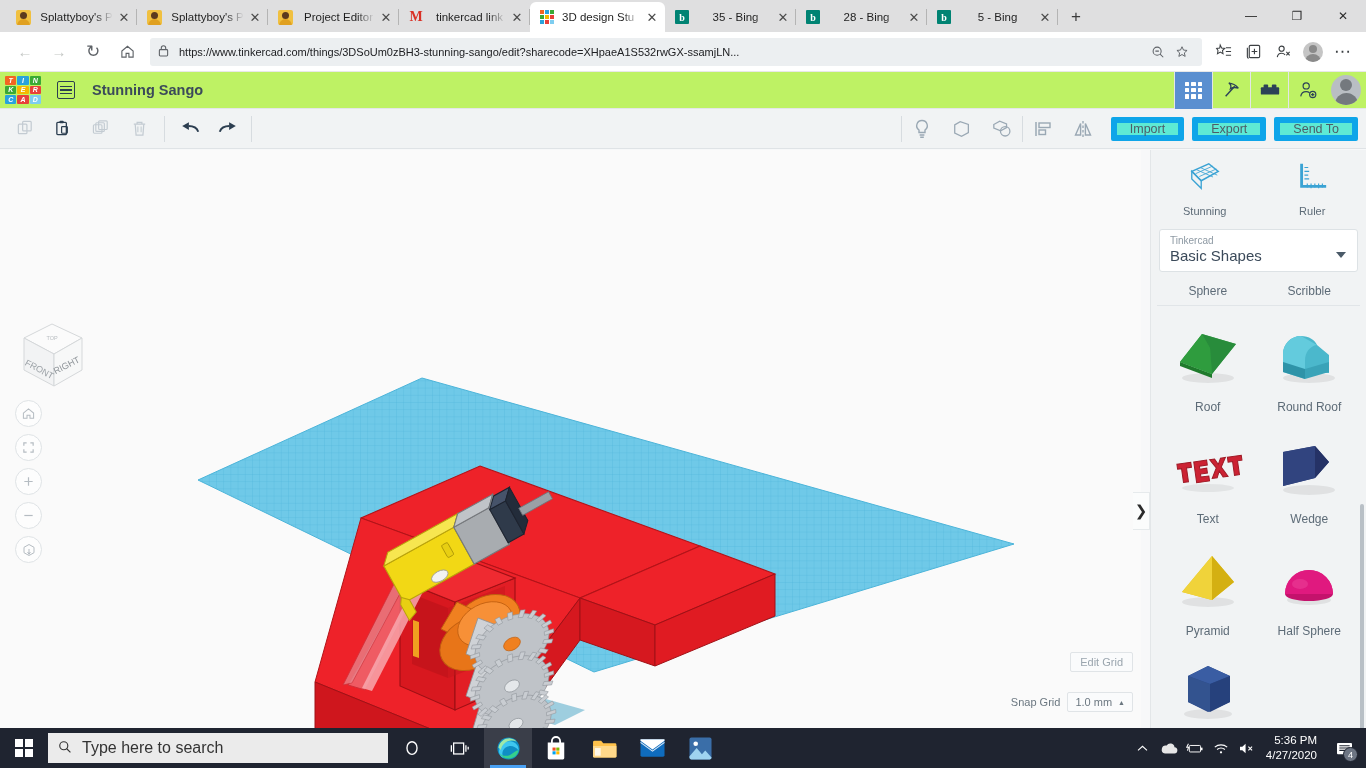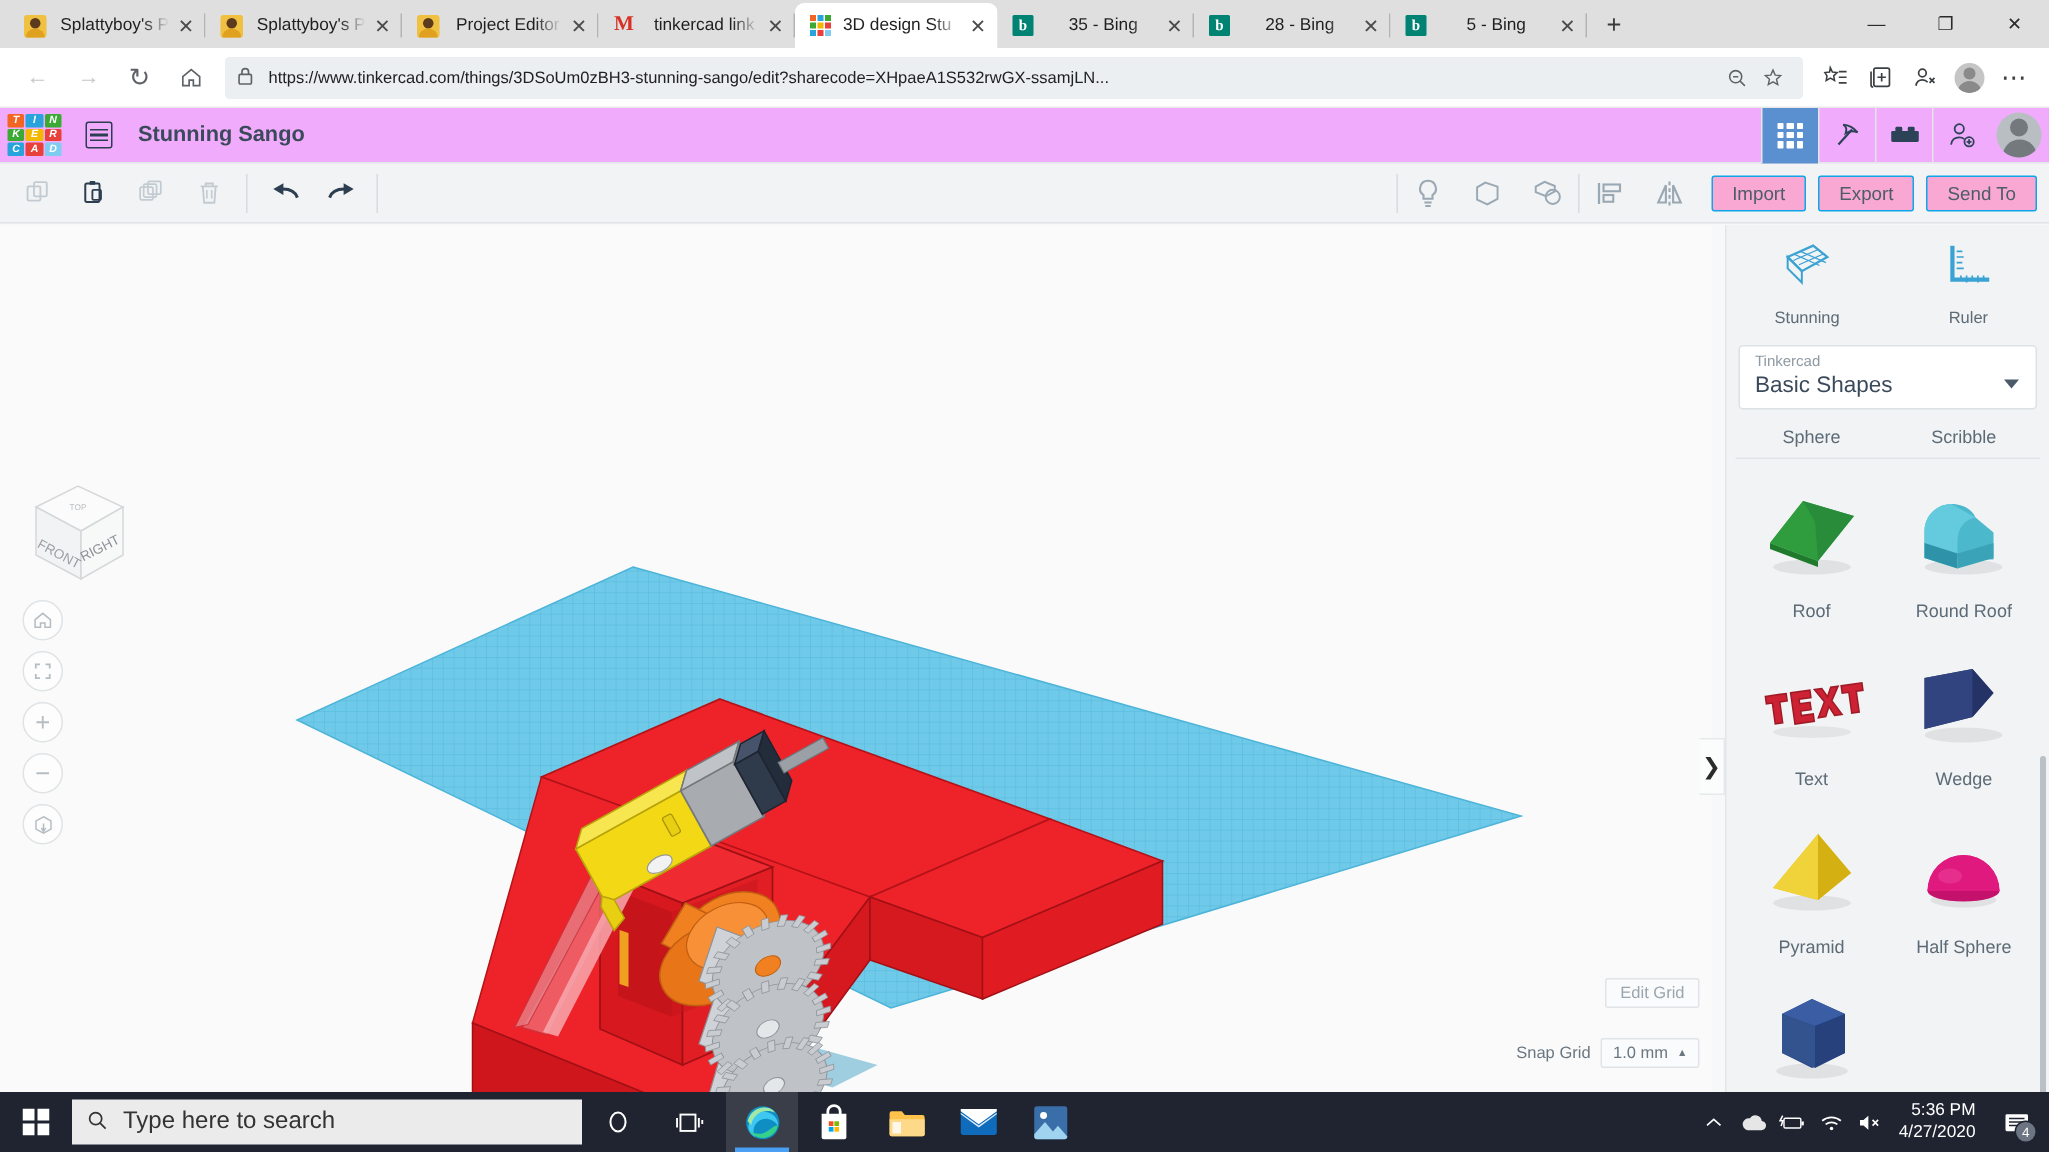--- a/index.html
+++ b/index.html
@@ -93,21 +93,21 @@
   .avatar-sm{
     width:20px;height:20px;border-radius:50%;background:#c5c5c5;position:relative;overflow:hidden;
   }
   .avatar-sm::before{content:"";position:absolute;width:8px;height:8px;border-radius:50%;background:#8a8a8a;left:6px;top:3px;}
   .avatar-sm::after{content:"";position:absolute;width:16px;height:9px;border-radius:8px 8px 0 0;background:#8a8a8a;left:2px;top:12px;}
 
   
   .app { position:relative; width:1366px; height:656px; background:#f7f8f9; }
 
   .tc-header {
-    height:37px; background:#f0abfc; display:flex; align-items:center;
+    height:37px; background:#bef264; display:flex; align-items:center;
     border-bottom:1px solid #e3e6e8;
   }
   .tc-logo {
     width:36px;height:28px;margin-left:5px;
     display:grid; grid-template-columns:repeat(3,1fr); grid-template-rows:repeat(3,1fr); gap:1px;
   }
   .tc-logo i{
     display:flex;align-items:center;justify-content:center;
     font-size:7px;font-weight:bold;color:#fff;border-radius:1px;
     font-family:"Liberation Sans",sans-serif;
@@ -140,22 +140,22 @@
   .tb-group{ display:flex; align-items:center; height:40px; padding:0 6px; }
   .tb-sep{ width:1px; height:26px; background:#d7dce0; }
   .tb-btn{
     width:38px;height:34px;display:flex;align-items:center;justify-content:center;
     color:#2c3e50;
   }
   .tb-btn.disabled{ color:#c3cbd2; }
   .tb-right{ margin-left:auto; display:flex; align-items:center; height:40px; padding-right:8px;}
   .tb-icon-btn{ width:40px;height:34px;display:flex;align-items:center;justify-content:center;color:#9aa8b4;}
   .tc-actionbtn{
-    height:24px; padding:0 13px; margin-left:8px; background:#f9a8d4;
-    border:1px solid #0ea5e9; border-radius:2px; font-size:12.5px; color:#4e5c68;
+    height:24px; padding:0 13px; margin-left:8px; background:#5eead4;
+    border:6px solid #0ea5e9; border-radius:2px; font-size:12.5px; color:#4e5c68;
     display:flex;align-items:center;justify-content:center;
   }
 
   
   .canvas-wrap{
     position:absolute; left:0; top:78px; width:1141px; height:578px;
     background:#fafafa; overflow:hidden;
   }
   .canvas-wrap svg{ display:block; }
 

